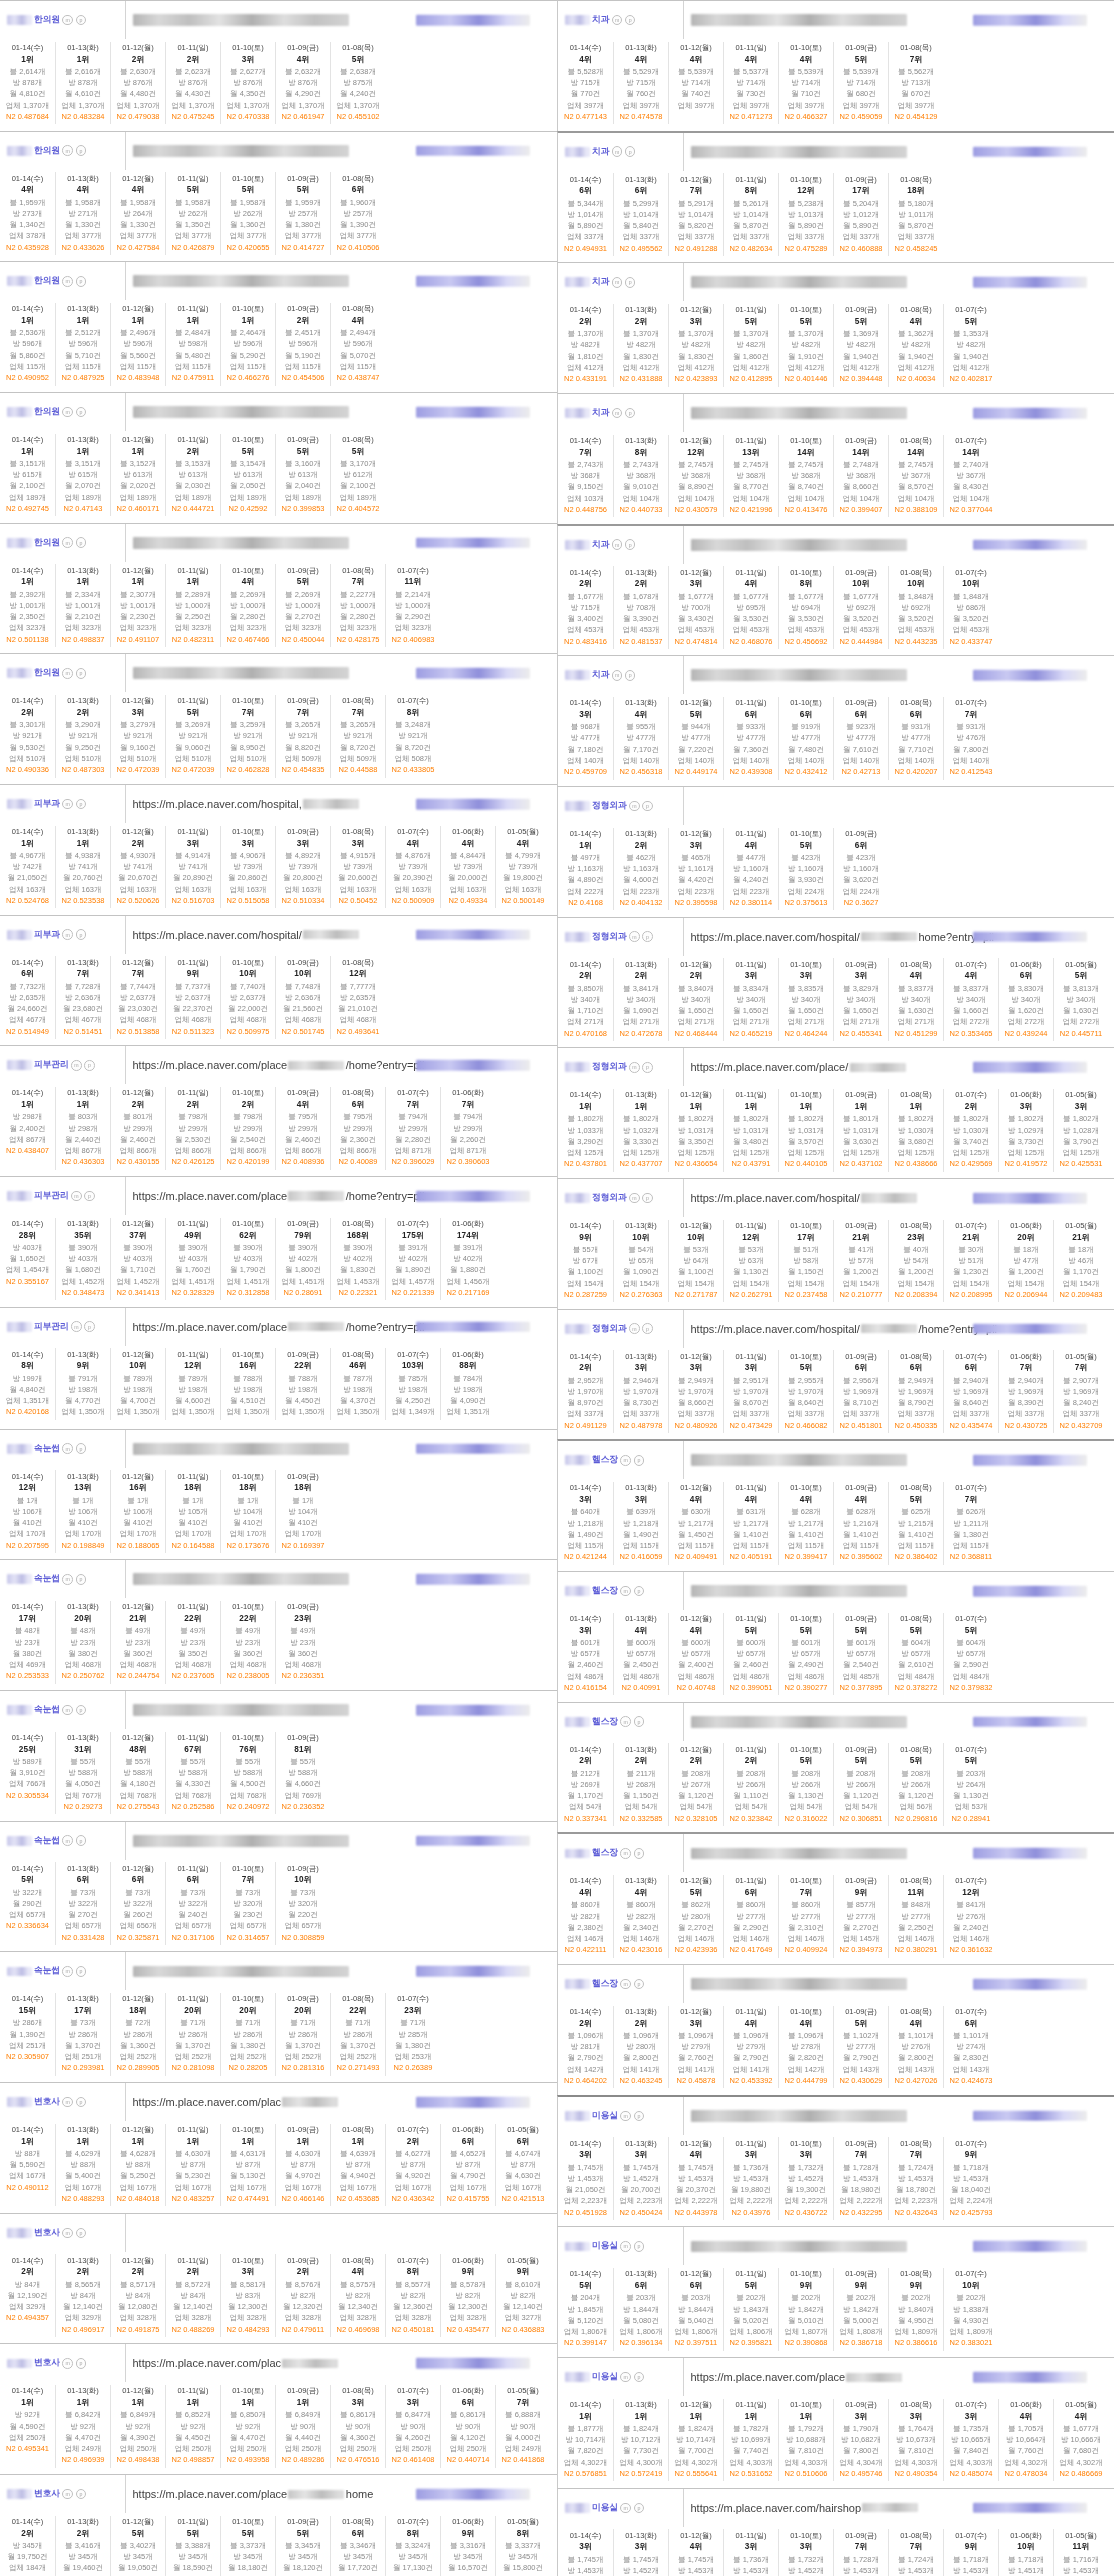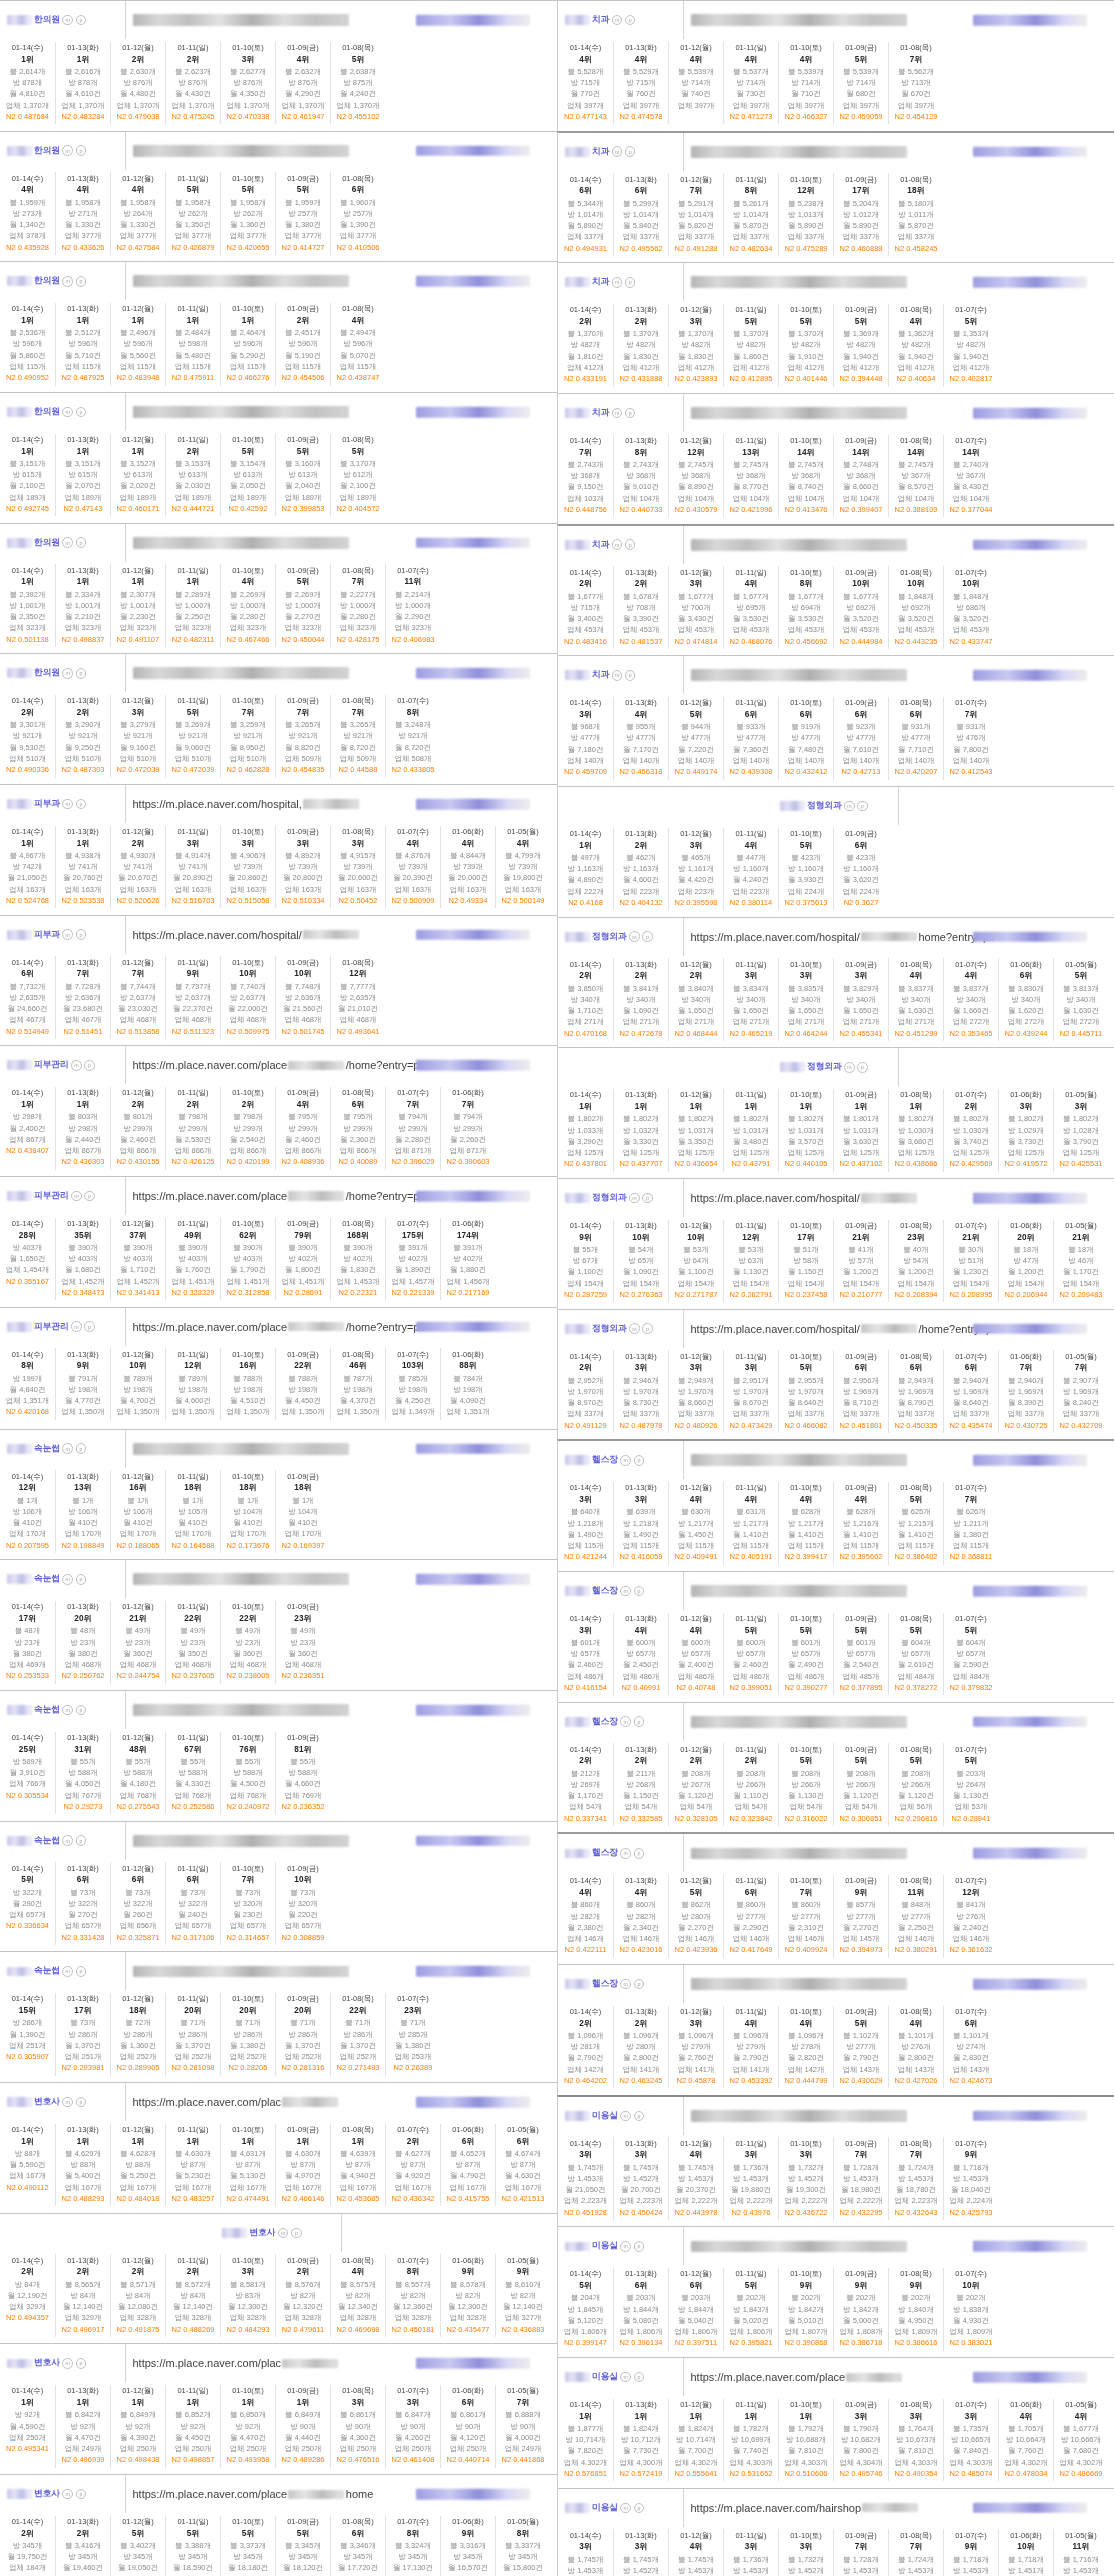--- a/index.html
+++ b/index.html
@@ -3,21 +3,21 @@
 <meta charset="utf-8">
 <style>
   html,body{margin:0;padding:0;background:#fff;}
   body{font-family:"Liberation Sans","DejaVu Sans",sans-serif;width:1115px;color:#333;}
   .board{display:flex;width:1115px;align-items:flex-start;}
   .col{width:557px;display:flex;flex-direction:column;}
   .col-right .panel{border-left:0.7px solid #c9c9c9;}
   .panel{border-top:0.7px solid #c3c3c3;background:#fff;box-sizing:border-box;min-height:122px;}
   .panel.div-thick{border-top:2px solid #9a9a9a;}
   .panel.div-double{border-top:2.6px double #8a8a8a;}
-  .p-head{display:flex;min-height:38px;align-items:stretch;justify-content:center;}
+  .p-head{display:flex;min-height:38px;align-items:stretch;}
   .p-title-cell{width:126px;box-sizing:border-box;border-right:0.7px solid #d4d4d4;display:flex;align-items:center;padding:3.9px 2.6px 3.9px 6.5px;gap:2.6px;flex:none;}
   .t-blur{display:inline-block;width:25px;height:9.8px;border-radius:1.3px;background:linear-gradient(90deg,#c7c7ea,#e3e3f6 30%,#bdbde4 60%,#e8e8f8 85%);filter:blur(1px);flex:none;}
   .t-text{font-size:8.8px;font-weight:bold;color:#5b5bd6;letter-spacing:-0.2px;white-space:nowrap;}
   .ic{display:inline-flex;align-items:center;justify-content:center;width:8.5px;height:8.5px;border:0.7px solid #c0c0c0;border-radius:50%;font-size:5.2px;color:#a8a8a8;background:#fdfdfd;flex:none;}
   .p-content{flex:1;display:flex;align-items:center;padding:3.9px 6.5px;gap:6.5px;position:relative;}
   .kw-blur{display:inline-block;height:11.8px;width:216px;border-radius:1.3px;background:linear-gradient(90deg,#b5b5b5,#d8d8d8 12%,#bfbfbf 26%,#e2e2e2 40%,#b0b0b0 55%,#dedede 70%,#c2c2c2 84%,#d4d4d4 100%);filter:blur(1.3px);}
   .url-line{font-size:11px;color:#3e3e3e;white-space:nowrap;display:flex;align-items:center;}
   .url-blur{display:inline-block;width:56px;height:9.2px;margin:0 1.3px;border-radius:1.3px;background:linear-gradient(90deg,#c6c6c6,#e4e4e4 30%,#bdbdbd 60%,#dcdcdc 90%);filter:blur(1.3px);}
   .link-blur{position:absolute;right:27.5px;top:50%;transform:translateY(-50%);width:114px;height:10.5px;border-radius:1.3px;background:linear-gradient(90deg,#9d9de2,#c9c9f2 30%,#8f8fdb 55%,#d9d9f7 80%,#ececec 100%);filter:blur(1.3px);}
   .p-body{display:flex;padding:2.6px 0 6.5px 0;}
@@ -2478,20 +2478,27 @@
         </div>
   </section>
       <section class="panel">
     <div class="p-head">
       <div class="p-title-cell">
         <span class="t-blur"></span>
         <span class="t-text">정형외과</span>
         <span class="ic">m</span>
         <span class="ic">p</span>
       </div>
+      <div class="p-content">
+            <span class="url-line">
+              <span>https://m.place.naver.com/place/</span>
+              <span class="url-blur"></span>
+            </span>
+        <div class="link-blur"></div>
+      </div>
     </div>
     <div class="p-body">
           <div class="day-cell">
             <div class="d-date">01-14(수)</div>
             <div class="d-rank">1위</div>
             <div class="d-stat">블 1,802개</div>
             <div class="d-stat">방 1,033개</div>
             <div class="d-stat">월 3,290건</div>
             <div class="d-stat">업체 125개</div>
             <div class="d-n2">N2 0.437801</div>

